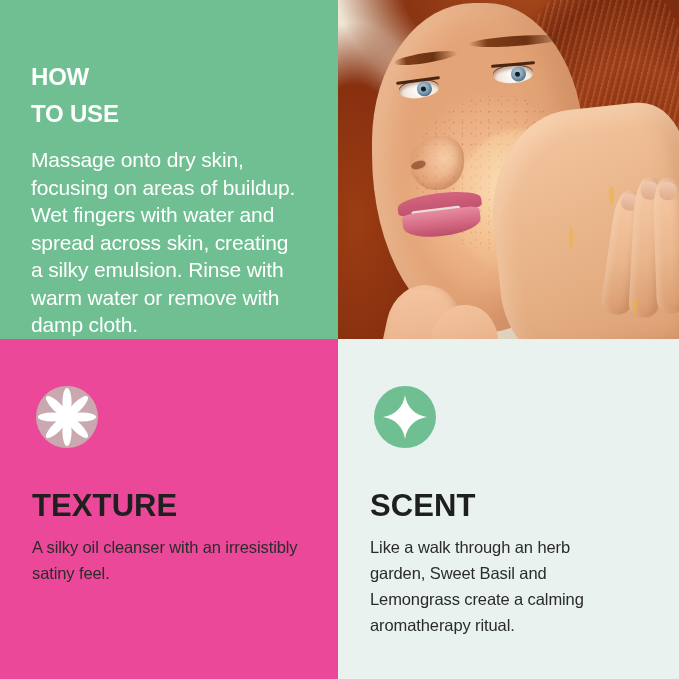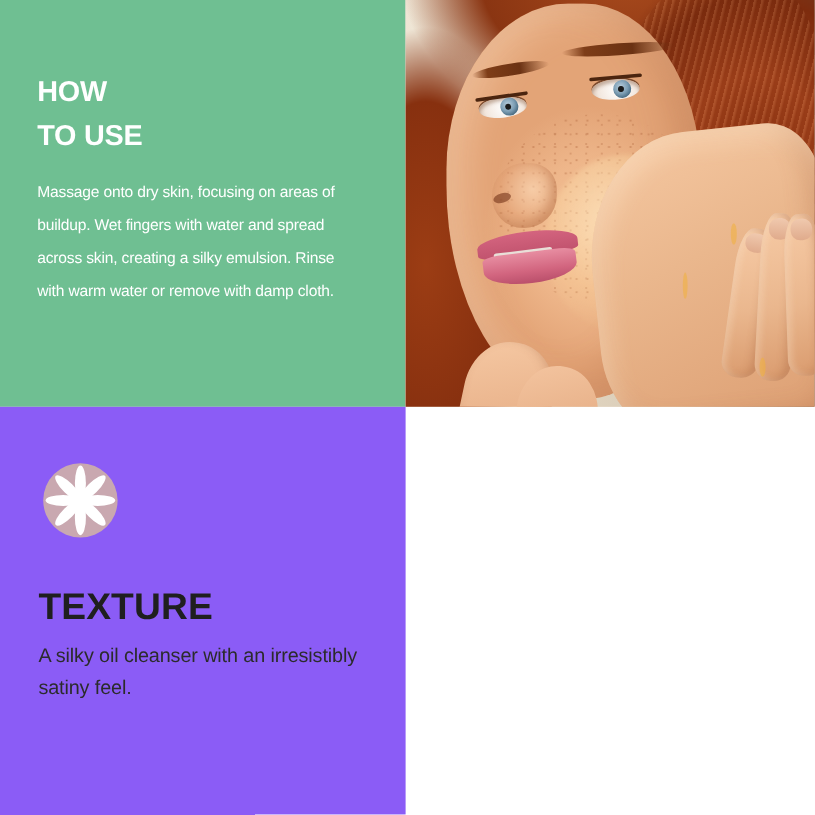--- a/index.html
+++ b/index.html
@@ -44,21 +44,21 @@
     font-size: 24px;
     line-height: 37px;
     font-weight: 700;
     letter-spacing: -0.2px;
     margin: 0 0 14px 0;
     white-space: pre-line;
   }
 
   .howto-body {
     color: #ffffff;
-    font-size: 13px;
+    font-size: 21px;
     line-height: 27.5px;
     font-weight: 400;
     letter-spacing: -0.15px;
     margin: 0;
     max-width: 272px;
   }
 
   
   .panel-photo {
     position: relative;
@@ -304,21 +304,21 @@
     width: 679px;
     height: 340px;
     display: flex;
   }
   .panel-feature {
     position: relative;
     box-sizing: border-box;
     height: 340px;
     padding: 47px 30px 0 31px;
   }
-  .panel-texture { width: 338px; background: #8b5cf6; }
+  .panel-texture { width: 338px; background: #ec4899; }
   .panel-scent   { width: 341px; background: #e9f2ee; }
 
   .feature-icon {
     width: 62px;
     height: 62px;
     border-radius: 50%;
     display: block;
     margin: 0 0 41px 5px;
   }
   .icon-rose  { background: #c9a8b0; }
@@ -421,14 +421,21 @@
           <ellipse rx="4.6" ry="14.6" cy="-14.4" transform="rotate(180)"></ellipse>
           <ellipse rx="4.6" ry="14.6" cy="-14.4" transform="rotate(225)"></ellipse>
           <ellipse rx="4.6" ry="14.6" cy="-14.4" transform="rotate(270)"></ellipse>
           <ellipse rx="4.6" ry="14.6" cy="-14.4" transform="rotate(315)"></ellipse>
         </g>
       </svg>
       <h2 class="feature-title">TEXTURE</h2>
       <p class="feature-body">A silky oil cleanser with an irresistibly satiny feel.</p>
     </section>
 
+    <section class="panel-feature panel-scent">
+      <svg class="feature-icon icon-green" viewBox="0 0 62 62" aria-hidden="true">
+        <path fill="#ffffff" d="M31 9 C32.6 21.0 40.9 29.3 53 31 C40.9 32.7 32.6 41.0 31 53 C29.4 41.0 21.1 32.7 9 31 C21.1 29.3 29.4 21.0 31 9 Z"></path>
+      </svg>
+      <h2 class="feature-title">SCENT</h2>
+      <p class="feature-body">Like a walk through an herb garden, Sweet Basil and Lemongrass create a calming aromatherapy ritual.</p>
+    </section>
   </div>
 </div>
 
 </body></html>

